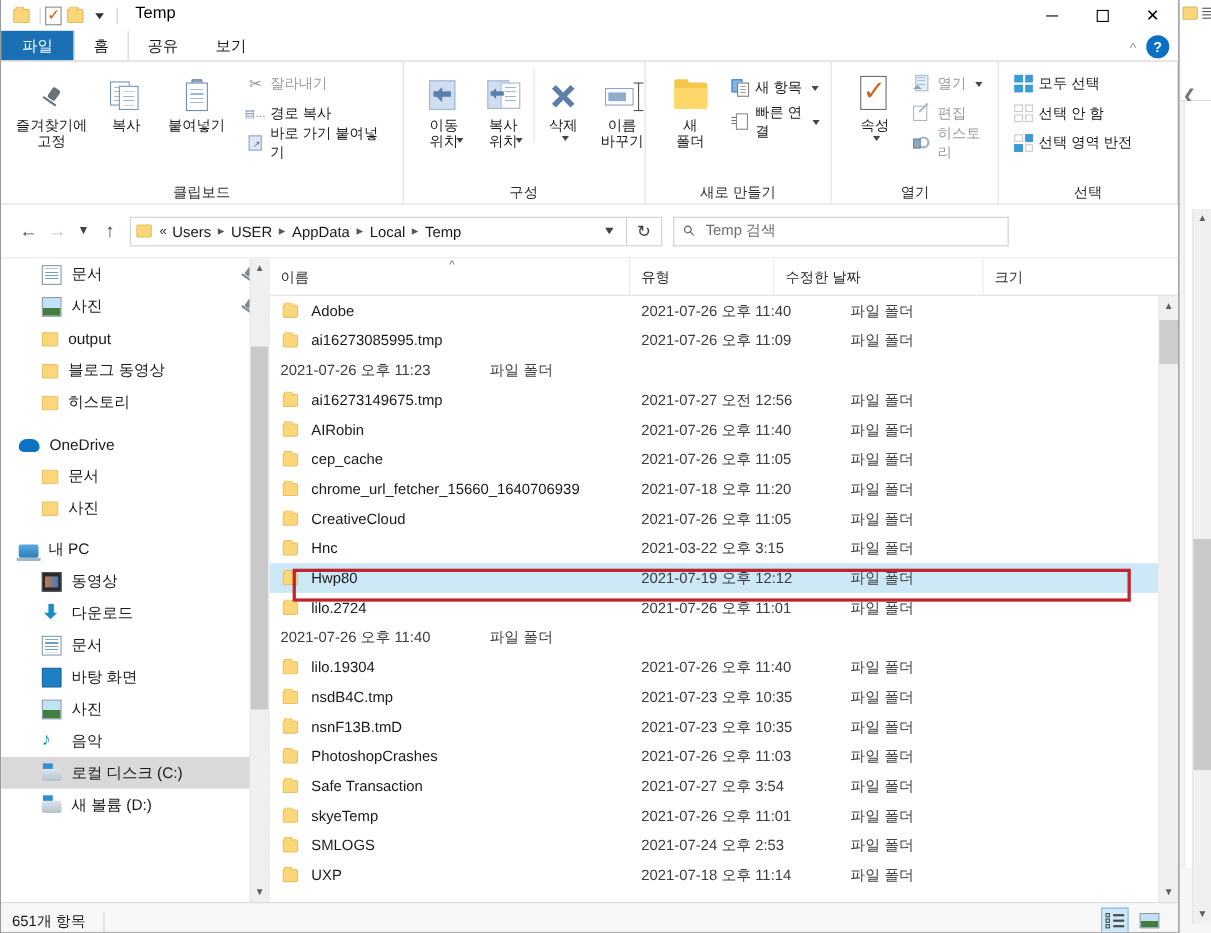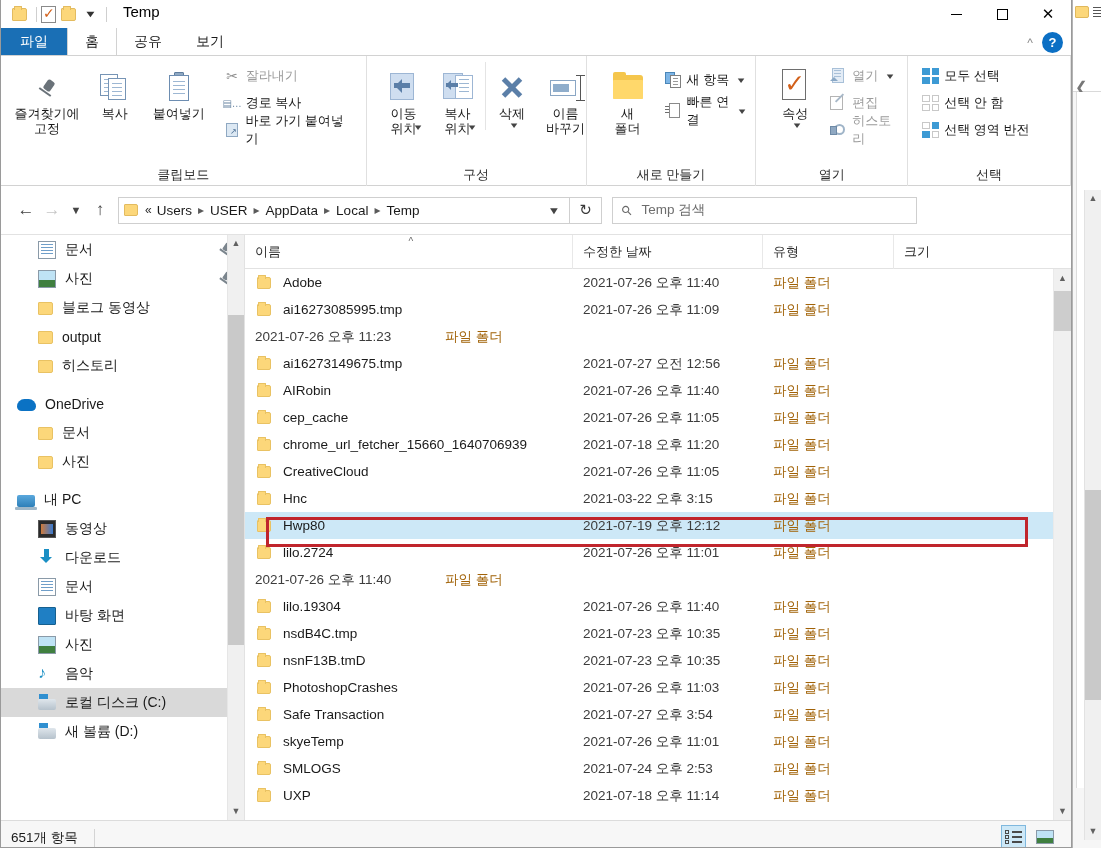--- a/index.html
+++ b/index.html
@@ -283,21 +283,21 @@
 
   .rows { position:absolute; top:34px; left:0; right:18px; bottom:0; }
   .frow { height:27px; display:flex; align-items:center; font-size:13.5px; color:#1a1a1a; }
   .frow.selected { background:#cde8f7; }
   .frow .f-name { width:328px; display:flex; align-items:center; padding-left:12px; }
   .frow .f-ico { width:14px; height:12px; background:#fcd77a; border:1px solid #e9c263;
       border-radius:1px 2px 2px 1px; margin-right:12px; flex:none; position:relative; }
   .frow .f-ico:after{ content:""; position:absolute; left:0px; top:-3px; width:6px; height:3px;
       background:#fcd77a; border:1px solid #e9c263; border-bottom:none; border-radius:1px 1px 0 0; }
   .frow .f-date { width:190px; color:#3c3c3c; padding-left:10px; }
-  .frow .f-type { width:131px; color:#a16207; padding-left:10px; }
+  .frow .f-type { width:131px; color:#404040; padding-left:10px; }
   .frow .f-size { width:110px; padding-left:10px; }
 
   .file-scroll { position:absolute; right:0; top:34px; bottom:0; width:18px; background:#f0f0f0;
       border-left:1px solid #eaeaea; }
   .file-scroll .arw { position:absolute; left:0; right:0; height:18px; text-align:center; line-height:18px;
       font-size:9px; color:#606060; }
   .file-scroll .arw.up { top:0; } .file-scroll .arw.dn { bottom:0; }
   .file-scroll .thumb { position:absolute; left:0; right:0; top:22px; height:40px; background:#cdcdcd; }
 
   
@@ -662,25 +662,25 @@
           <span class="ni-lbl">문서</span>
           <span class="pin"></span>
         </div>
         <div class="navitem ind1">
           <span class="ni-ico ic-pic"></span>
           <span class="ni-lbl">사진</span>
           <span class="pin"></span>
         </div>
         <div class="navitem ind1">
           <span class="ni-ico ic-folder"></span>
+          <span class="ni-lbl">output</span>
+        </div>
+        <div class="navitem ind1">
+          <span class="ni-ico ic-folder"></span>
           <span class="ni-lbl">블로그 동영상</span>
-        </div>
-        <div class="navitem ind1">
-          <span class="ni-ico ic-folder"></span>
-          <span class="ni-lbl">output</span>
         </div>
         <div class="navitem ind1">
           <span class="ni-ico ic-folder"></span>
           <span class="ni-lbl">히스토리</span>
         </div>
 
         <div style="height:9px;"></div>
 
         <div class="navitem ind0">
           <span class="ni-ico ic-onedrive"></span>
@@ -743,25 +743,25 @@
       </div>
     </div>
 
     <div class="filepane">
 
       <div class="colhead">
         <div class="ch c-name">
           <span class="sortmark">^</span>
           <span>이름</span>
         </div>
+        <div class="ch c-type">
+          <span>유형</span>
+        </div>
         <div class="ch c-date">
           <span>수정한 날짜</span>
-        </div>
-        <div class="ch c-type">
-          <span>유형</span>
         </div>
         <div class="ch c-size" style="border-right:none;">
           <span>크기</span>
         </div>
       </div>
 
       <div class="rows">
         <div class="frow">
             <div class="f-name">
               <span class="f-ico"></span>

